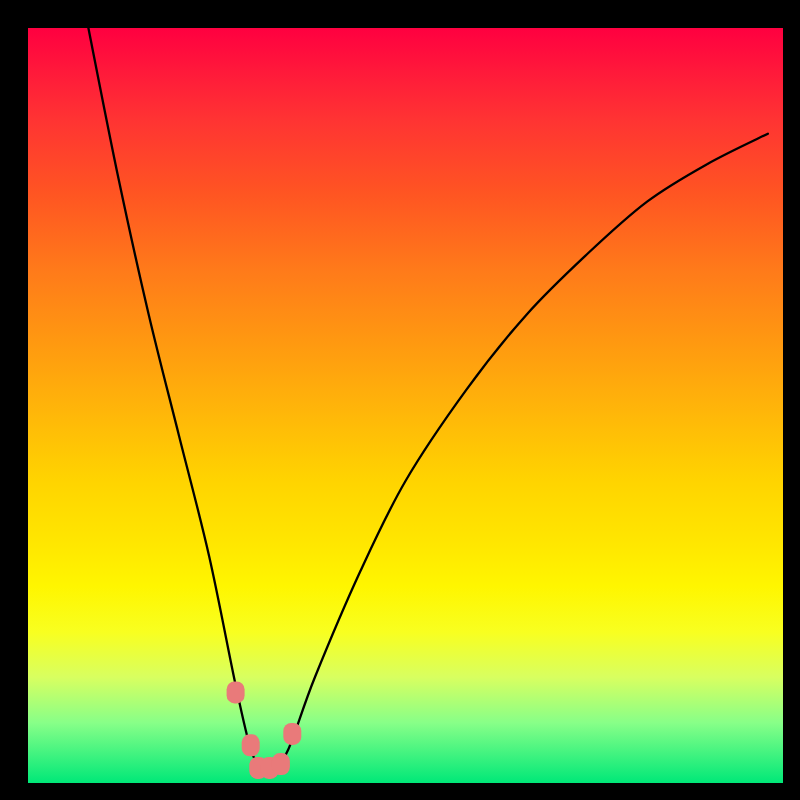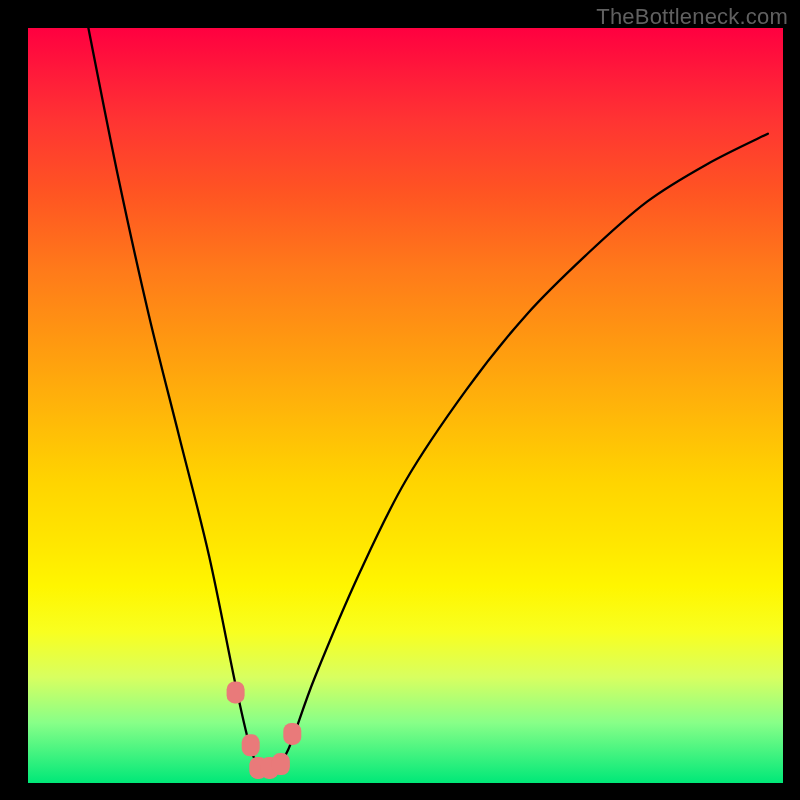--- a/index.html
+++ b/index.html
@@ -53,21 +53,20 @@
     position: absolute;
     left: 0; top: 0;
     width: 755px; height: 755px;
     overflow: visible;
   }
 </style>
 </head>
 <body>
 
 <div class="frame">
-  <div class="watermark">TheBottleneck.com</div>
 
   <div class="plot-area">
     <svg class="curve" viewBox="0 0 755 755" preserveAspectRatio="none">
       <path id="curve-path" fill="none" stroke="#000" stroke-width="2.3" stroke-linecap="round" d="M 60.4 0.0 C 65.4 25.2 80.5 103.2 90.6 151.0 C 100.7 198.8 110.7 244.1 120.8 286.9 C 130.9 329.7 140.9 367.4 151.0 407.7 C 161.1 448.0 171.8 487.0 181.2 528.5 C 190.6 570.0 200.7 624.8 207.6 656.9 C 214.5 688.9 218.3 707.2 222.7 721.0 C 227.1 734.9 230.3 736.8 234.1 739.9 C 237.8 743.0 241.0 743.0 245.4 739.9 C 249.8 736.8 253.6 736.1 260.5 721.0 C 267.4 705.9 274.9 678.9 286.9 649.3 C 298.9 619.7 317.1 576.3 332.2 543.6 C 347.3 510.9 359.9 483.2 377.5 453.0 C 395.1 422.8 417.8 390.1 437.9 362.4 C 458.0 334.7 478.2 309.5 498.3 286.9 C 518.4 264.3 538.6 245.4 558.7 226.5 C 578.8 207.6 599.0 188.7 619.1 173.6 C 639.2 158.5 659.4 147.2 679.5 135.9 C 699.6 124.6 729.8 110.7 739.9 105.7"></path>
       <g id="markers">
           <rect x="198.6" y="653.4" width="18" height="22" rx="8" fill="#e97a7a"></rect>
           <rect x="213.7" y="706.3" width="18" height="22" rx="8" fill="#e97a7a"></rect>
           <rect x="221.3" y="728.9" width="18" height="22" rx="8" fill="#e97a7a"></rect>
           <rect x="232.6" y="728.9" width="18" height="22" rx="8" fill="#e97a7a"></rect>
           <rect x="243.9" y="725.1" width="18" height="22" rx="8" fill="#e97a7a"></rect>

